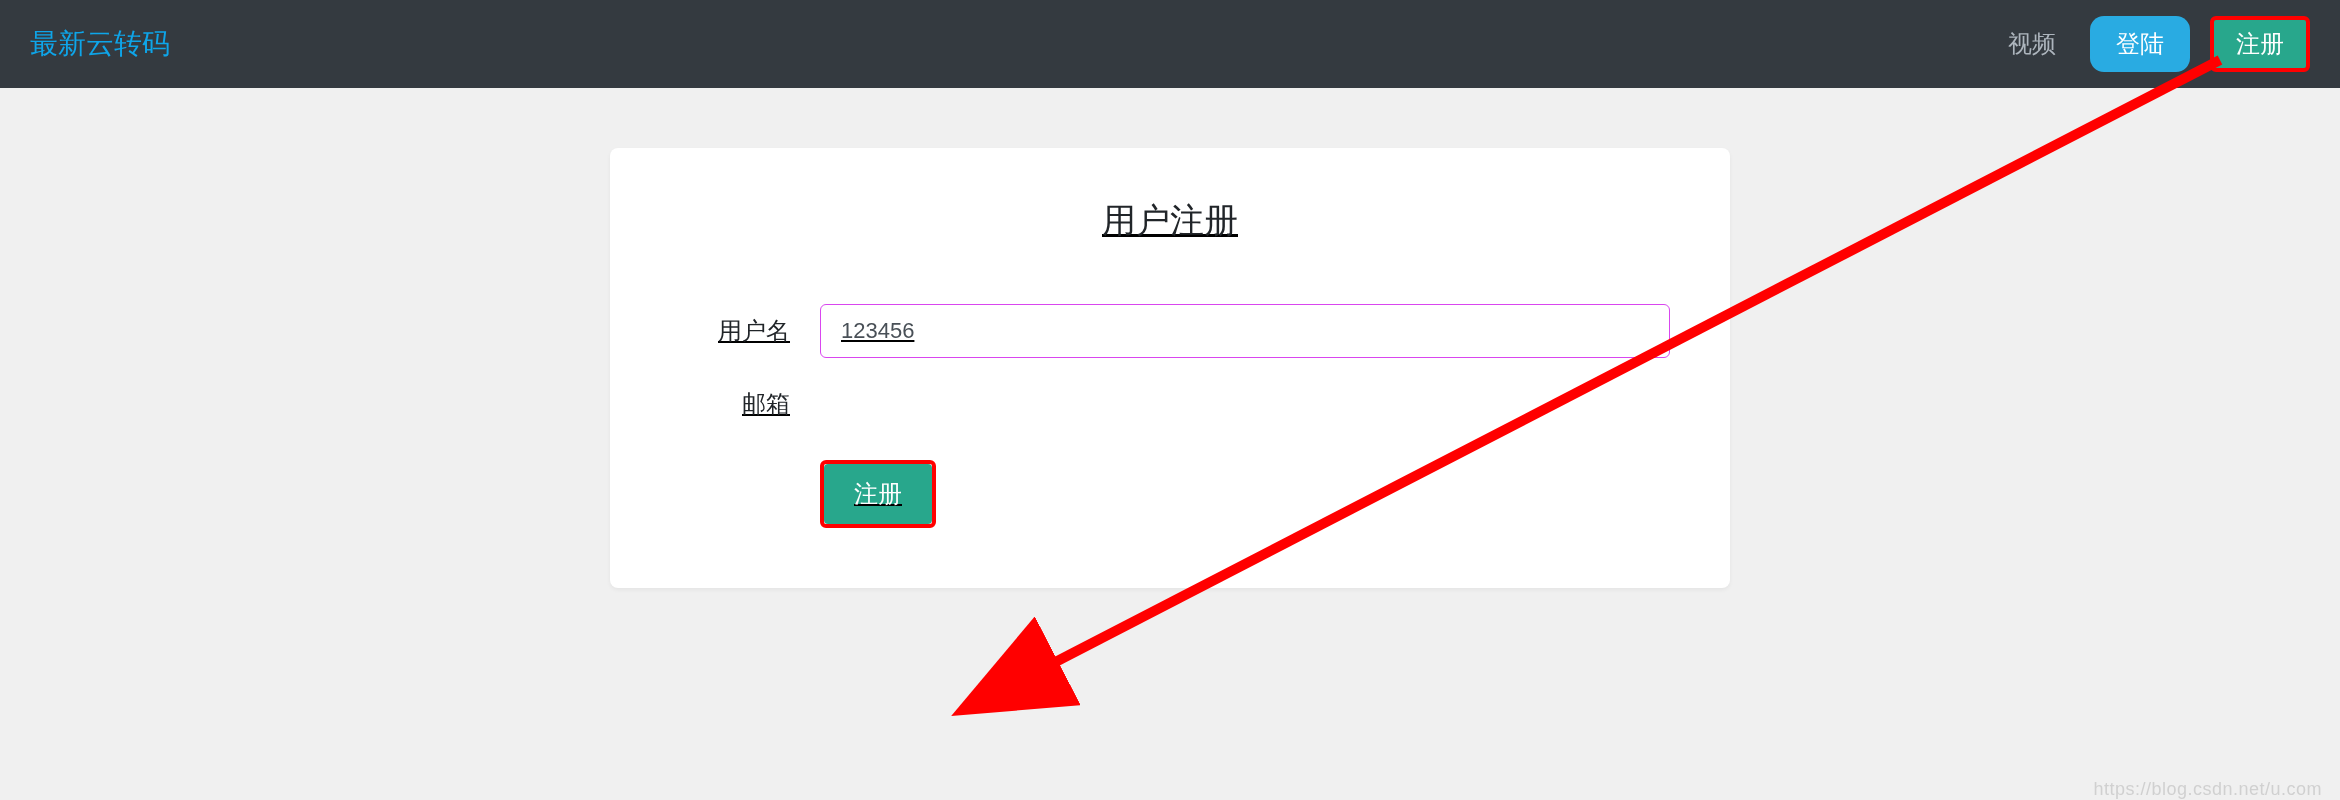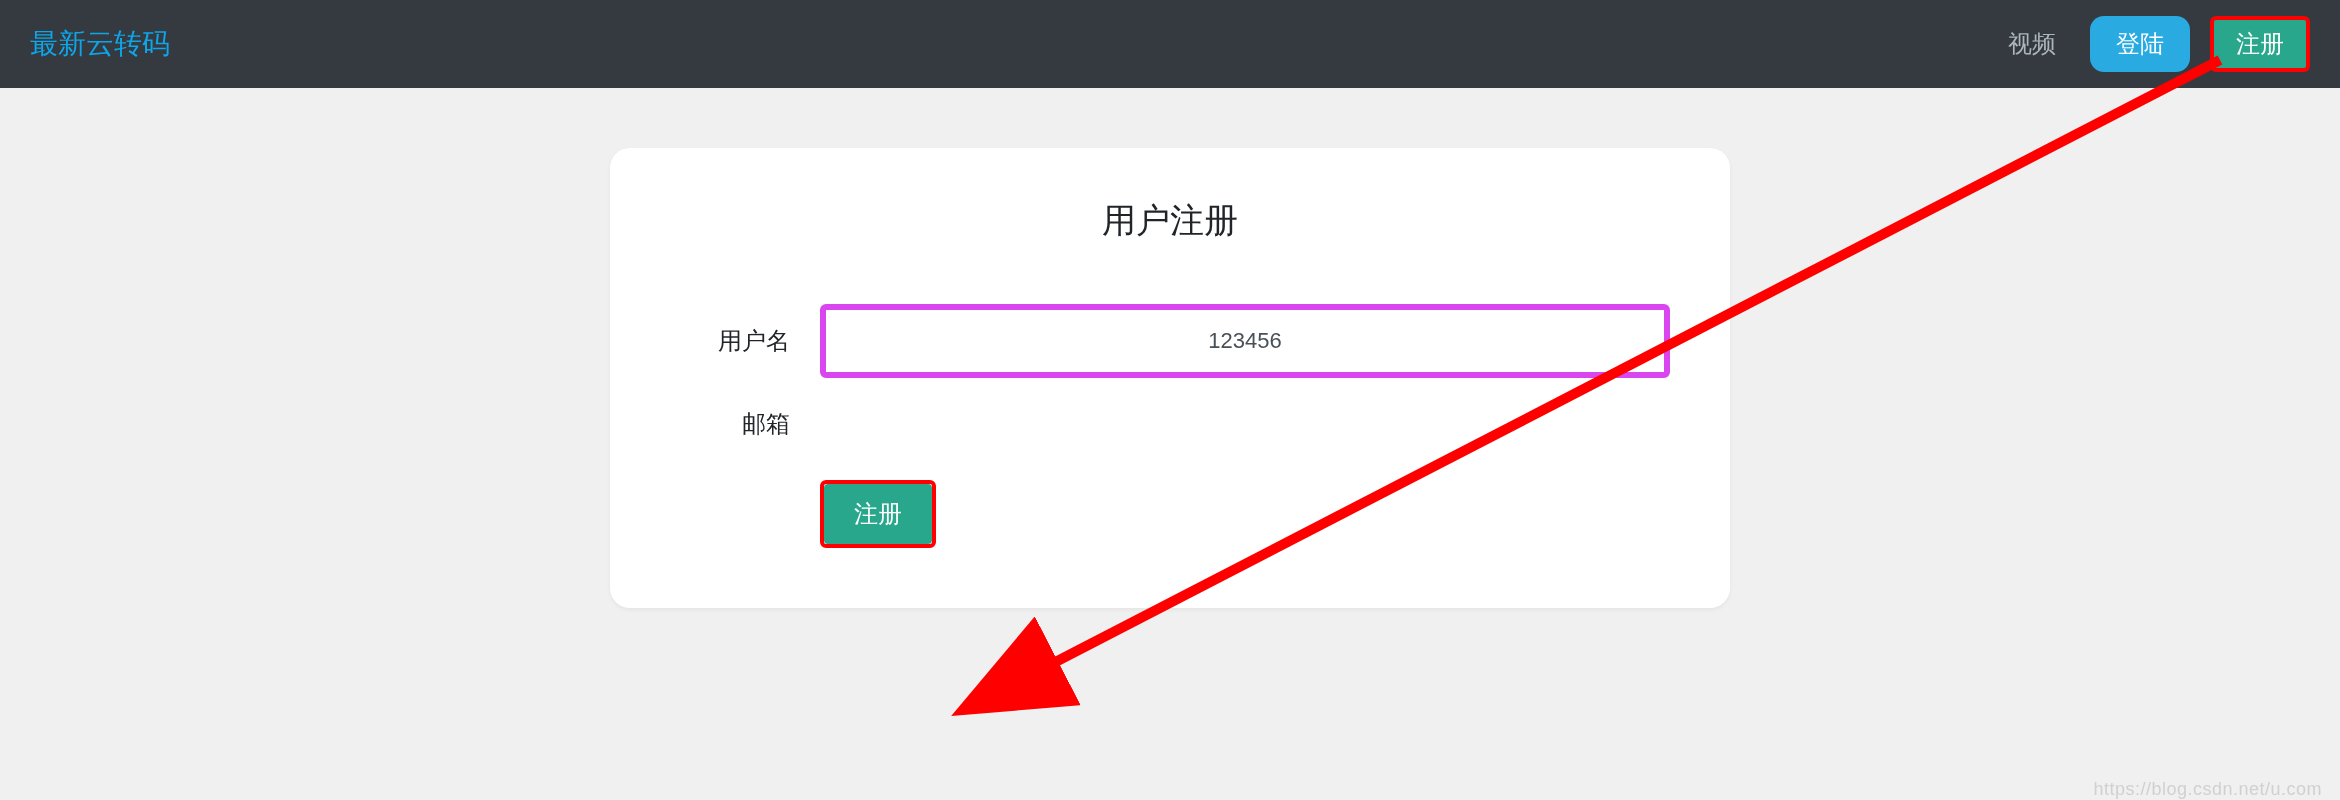--- a/index.html
+++ b/index.html
@@ -56,23 +56,24 @@
     }
     .highlight-red {
       border: 4px solid #ff0000;
       border-radius: 6px;
       padding: 8px 22px;
     }
     .card {
       width: 1120px;
       margin: 60px auto 0;
       background: #ffffff;
-      border-radius: 20px;
+      border-radius: 8px;
       box-shadow: 0 2px 4px rgba(0,0,0,0.05);
       padding: 50px 60px 60px;
+      text-decoration: underline;
     }
     .card-title {
       text-align: center;
       font-size: 34px;
       font-weight: 500;
       color: #212529;
       margin-bottom: 60px;
     }
     .form-row {
       display: flex;
@@ -81,28 +82,27 @@
     }
     .form-label {
       width: 150px;
       text-align: right;
       font-size: 24px;
       color: #212529;
       padding-right: 30px;
     }
     .form-input {
       flex: 1;
-      height: 74px;
-      border: 6px solid #d946ef;
+      height: 54px;
+      border: 1px solid #d946ef;
       border-radius: 6px;
       padding: 0 20px;
       font-size: 22px;
       color: #495057;
       background: #ffffff;
-      text-align: center;
     }
     .form-input.autofill {
       background: #e8f0fe;
     }
     .form-actions {
       display: flex;
       padding-left: 150px;
       margin-top: 40px;
     }
     .submit-wrapper {

